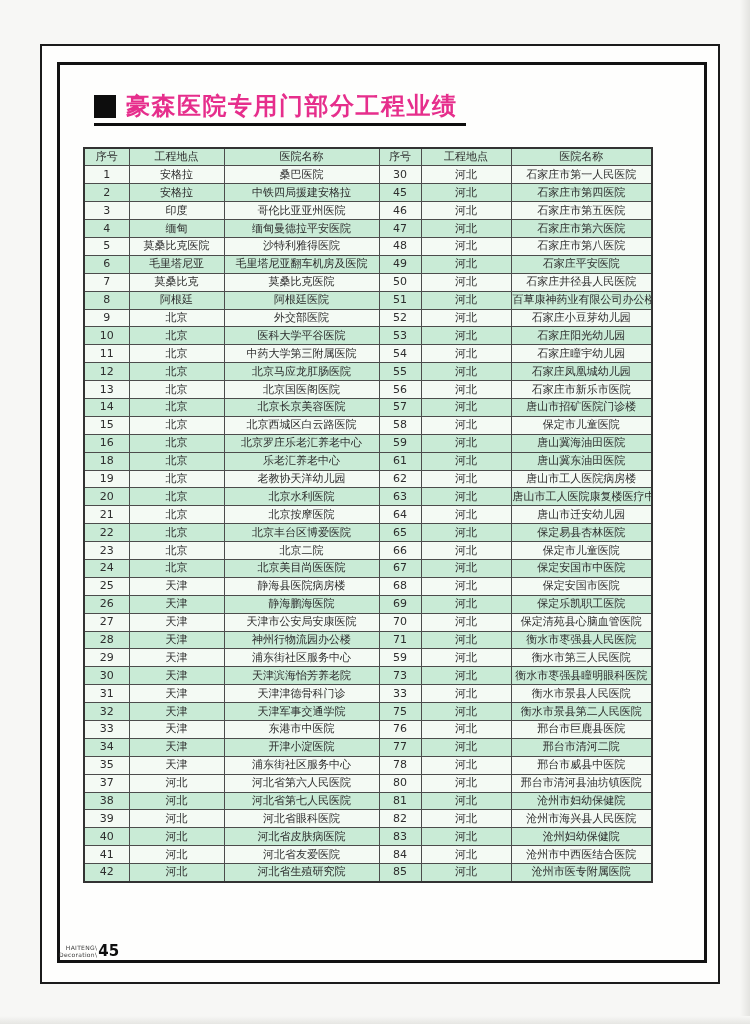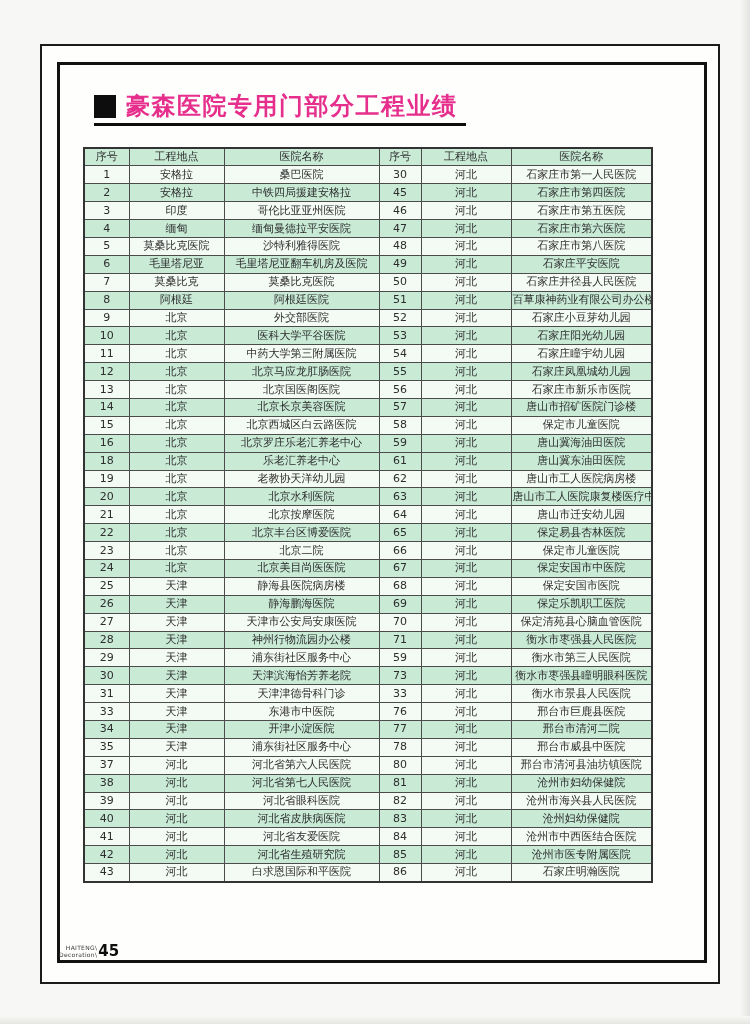--- a/index.html
+++ b/index.html
@@ -338,20 +338,28 @@
         <td>衡水市枣强县瞳明眼科医院</td>
       </tr>
       <tr class="white">
         <td>31</td>
         <td>天津</td>
         <td>天津津德骨科门诊</td>
         <td>33</td>
         <td>河北</td>
         <td>衡水市景县人民医院</td>
       </tr>
+      <tr class="green">
+        <td>32</td>
+        <td>天津</td>
+        <td>天津军事交通学院</td>
+        <td>75</td>
+        <td>河北</td>
+        <td>衡水市景县第二人民医院</td>
+      </tr>
       <tr class="white">
         <td>33</td>
         <td>天津</td>
         <td>东港市中医院</td>
         <td>76</td>
         <td>河北</td>
         <td>邢台市巨鹿县医院</td>
       </tr>
       <tr class="green">
         <td>34</td>
@@ -409,28 +417,20 @@
         <td>河北</td>
         <td>沧州市中西医结合医院</td>
       </tr>
       <tr class="green">
         <td>42</td>
         <td>河北</td>
         <td>河北省生殖研究院</td>
         <td>85</td>
         <td>河北</td>
         <td>沧州市医专附属医院</td>
-      </tr>
-      <tr class="white">
-        <td>43</td>
-        <td>河北</td>
-        <td>白求恩国际和平医院</td>
-        <td>86</td>
-        <td>河北</td>
-        <td>石家庄明瀚医院</td>
       </tr>
     </tbody>
 </table>
 
 <div class="footer">
   <div class="brand-small">
     <div>HAITENG\</div>
     <div>Decoration\</div>
   </div>
   <div class="page-num">45</div>

